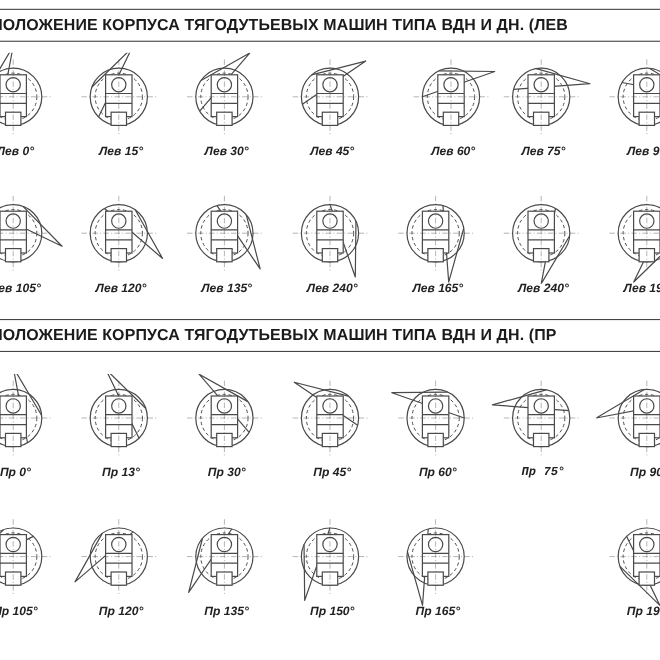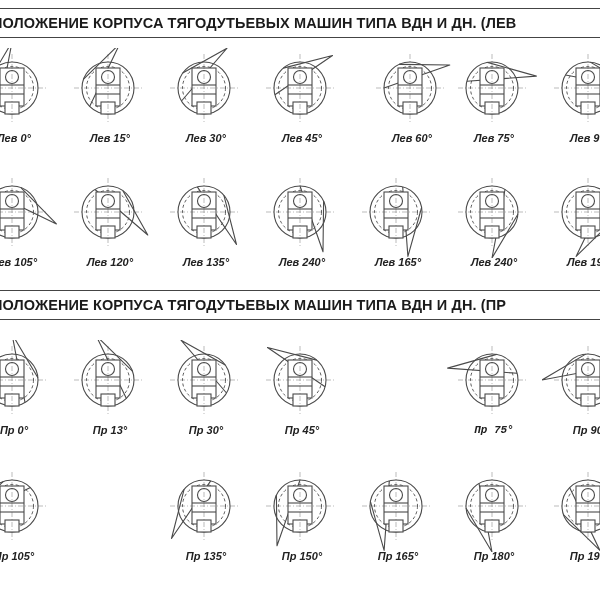--- a/index.html
+++ b/index.html
@@ -514,20 +514,45 @@
               <line x1="34" y1="46" x2="58" y2="46"></line>
             </g>
             <g stroke="#4a4a4a" stroke-width="0.5" stroke-dasharray="5 2 1 2" opacity="0.75">
               <line x1="46" y1="6" x2="46" y2="74"></line>
               <line x1="12" y1="40" x2="80" y2="40"></line>
             </g>
           </svg>
         </div>
         <div class="caption">Пр 45°</div>
       </div>
+      <div class="cell" style="left: 350px;">
+        <div class="fig">
+          <svg viewBox="0 0 96 86" xmlns="http://www.w3.org/2000/svg">
+            <g fill="none" stroke="#4a4a4a" stroke-width="1.1" stroke-linejoin="round">
+              <path d="M 57.0 16.4 L 6.2 17.0 L 72.0 40.0"></path>
+              <circle cx="46" cy="40" r="26"></circle>
+              <circle cx="46" cy="40" r="21.5" stroke-dasharray="3 2.5" stroke-width="0.9"></circle>
+            </g>
+            <g fill="#ffffff" stroke="#4a4a4a" stroke-width="1.1">
+              <rect x="34" y="20" width="24" height="38"></rect>
+              <rect x="39" y="54" width="14" height="12"></rect>
+            </g>
+            <g fill="none" stroke="#4a4a4a" stroke-width="1.1">
+              <circle cx="46" cy="29" r="6.5" fill="#ffffff"></circle>
+              <line x1="34" y1="37" x2="58" y2="37"></line>
+              <line x1="34" y1="46" x2="58" y2="46"></line>
+            </g>
+            <g stroke="#4a4a4a" stroke-width="0.5" stroke-dasharray="5 2 1 2" opacity="0.75">
+              <line x1="46" y1="6" x2="46" y2="74"></line>
+              <line x1="12" y1="40" x2="80" y2="40"></line>
+            </g>
+          </svg>
+        </div>
+        <div class="caption">Пр 60°</div>
+      </div>
       <div class="cell" style="left: 446px; font-family: Liberation Mono, monospace;">
         <div class="fig">
           <svg viewBox="0 0 96 86" xmlns="http://www.w3.org/2000/svg">
             <g fill="none" stroke="#4a4a4a" stroke-width="1.1" stroke-linejoin="round">
               <path d="M 50.5 14.4 L 1.6 28.1 L 71.1 33.3"></path>
               <circle cx="46" cy="40" r="26"></circle>
               <circle cx="46" cy="40" r="21.5" stroke-dasharray="3 2.5" stroke-width="0.9"></circle>
             </g>
             <g fill="#ffffff" stroke="#4a4a4a" stroke-width="1.1">
               <rect x="34" y="20" width="24" height="38"></rect>
@@ -592,20 +617,45 @@
               <line x1="34" y1="46" x2="58" y2="46"></line>
             </g>
             <g stroke="#4a4a4a" stroke-width="0.5" stroke-dasharray="5 2 1 2" opacity="0.75">
               <line x1="46" y1="6" x2="46" y2="74"></line>
               <line x1="12" y1="40" x2="80" y2="40"></line>
             </g>
           </svg>
         </div>
         <div class="caption">Пр 105°</div>
       </div>
+      <div class="cell" style="left: 62px;">
+        <div class="fig">
+          <svg viewBox="0 0 96 86" xmlns="http://www.w3.org/2000/svg">
+            <g fill="none" stroke="#4a4a4a" stroke-width="1.1" stroke-linejoin="round">
+              <path d="M 31.1 18.7 L 6.2 63.0 L 59.0 17.5"></path>
+              <circle cx="46" cy="40" r="26"></circle>
+              <circle cx="46" cy="40" r="21.5" stroke-dasharray="3 2.5" stroke-width="0.9"></circle>
+            </g>
+            <g fill="#ffffff" stroke="#4a4a4a" stroke-width="1.1">
+              <rect x="34" y="20" width="24" height="38"></rect>
+              <rect x="39" y="54" width="14" height="12"></rect>
+            </g>
+            <g fill="none" stroke="#4a4a4a" stroke-width="1.1">
+              <circle cx="46" cy="29" r="6.5" fill="#ffffff"></circle>
+              <line x1="34" y1="37" x2="58" y2="37"></line>
+              <line x1="34" y1="46" x2="58" y2="46"></line>
+            </g>
+            <g stroke="#4a4a4a" stroke-width="0.5" stroke-dasharray="5 2 1 2" opacity="0.75">
+              <line x1="46" y1="6" x2="46" y2="74"></line>
+              <line x1="12" y1="40" x2="80" y2="40"></line>
+            </g>
+          </svg>
+        </div>
+        <div class="caption">Пр 120°</div>
+      </div>
       <div class="cell" style="left: 158px;">
         <div class="fig">
           <svg viewBox="0 0 96 86" xmlns="http://www.w3.org/2000/svg">
             <g fill="none" stroke="#4a4a4a" stroke-width="1.1" stroke-linejoin="round">
               <path d="M 26.1 23.3 L 13.5 72.5 L 52.7 14.9"></path>
               <circle cx="46" cy="40" r="26"></circle>
               <circle cx="46" cy="40" r="21.5" stroke-dasharray="3 2.5" stroke-width="0.9"></circle>
             </g>
             <g fill="#ffffff" stroke="#4a4a4a" stroke-width="1.1">
               <rect x="34" y="20" width="24" height="38"></rect>
@@ -667,45 +717,20 @@
               <line x1="34" y1="46" x2="58" y2="46"></line>
             </g>
             <g stroke="#4a4a4a" stroke-width="0.5" stroke-dasharray="5 2 1 2" opacity="0.75">
               <line x1="46" y1="6" x2="46" y2="74"></line>
               <line x1="12" y1="40" x2="80" y2="40"></line>
             </g>
           </svg>
         </div>
         <div class="caption">Пр 165°</div>
       </div>
-      <div class="cell" style="left: 446px;">
-        <div class="fig">
-          <svg viewBox="0 0 96 86" xmlns="http://www.w3.org/2000/svg">
-            <g fill="none" stroke="#4a4a4a" stroke-width="1.1" stroke-linejoin="round">
-              <path d="M 20.1 42.3 L 46.0 86.0 L 33.0 17.5"></path>
-              <circle cx="46" cy="40" r="26"></circle>
-              <circle cx="46" cy="40" r="21.5" stroke-dasharray="3 2.5" stroke-width="0.9"></circle>
-            </g>
-            <g fill="#ffffff" stroke="#4a4a4a" stroke-width="1.1">
-              <rect x="34" y="20" width="24" height="38"></rect>
-              <rect x="39" y="54" width="14" height="12"></rect>
-            </g>
-            <g fill="none" stroke="#4a4a4a" stroke-width="1.1">
-              <circle cx="46" cy="29" r="6.5" fill="#ffffff"></circle>
-              <line x1="34" y1="37" x2="58" y2="37"></line>
-              <line x1="34" y1="46" x2="58" y2="46"></line>
-            </g>
-            <g stroke="#4a4a4a" stroke-width="0.5" stroke-dasharray="5 2 1 2" opacity="0.75">
-              <line x1="46" y1="6" x2="46" y2="74"></line>
-              <line x1="12" y1="40" x2="80" y2="40"></line>
-            </g>
-          </svg>
-        </div>
-        <div class="caption">Пр 180°</div>
-      </div>
       <div class="cell" style="left: 542px;">
         <div class="fig">
           <svg viewBox="0 0 96 86" xmlns="http://www.w3.org/2000/svg">
             <g fill="none" stroke="#4a4a4a" stroke-width="1.1" stroke-linejoin="round">
               <path d="M 21.6 48.9 L 57.9 84.4 L 27.6 21.6"></path>
               <circle cx="46" cy="40" r="26"></circle>
               <circle cx="46" cy="40" r="21.5" stroke-dasharray="3 2.5" stroke-width="0.9"></circle>
             </g>
             <g fill="#ffffff" stroke="#4a4a4a" stroke-width="1.1">
               <rect x="34" y="20" width="24" height="38"></rect>

